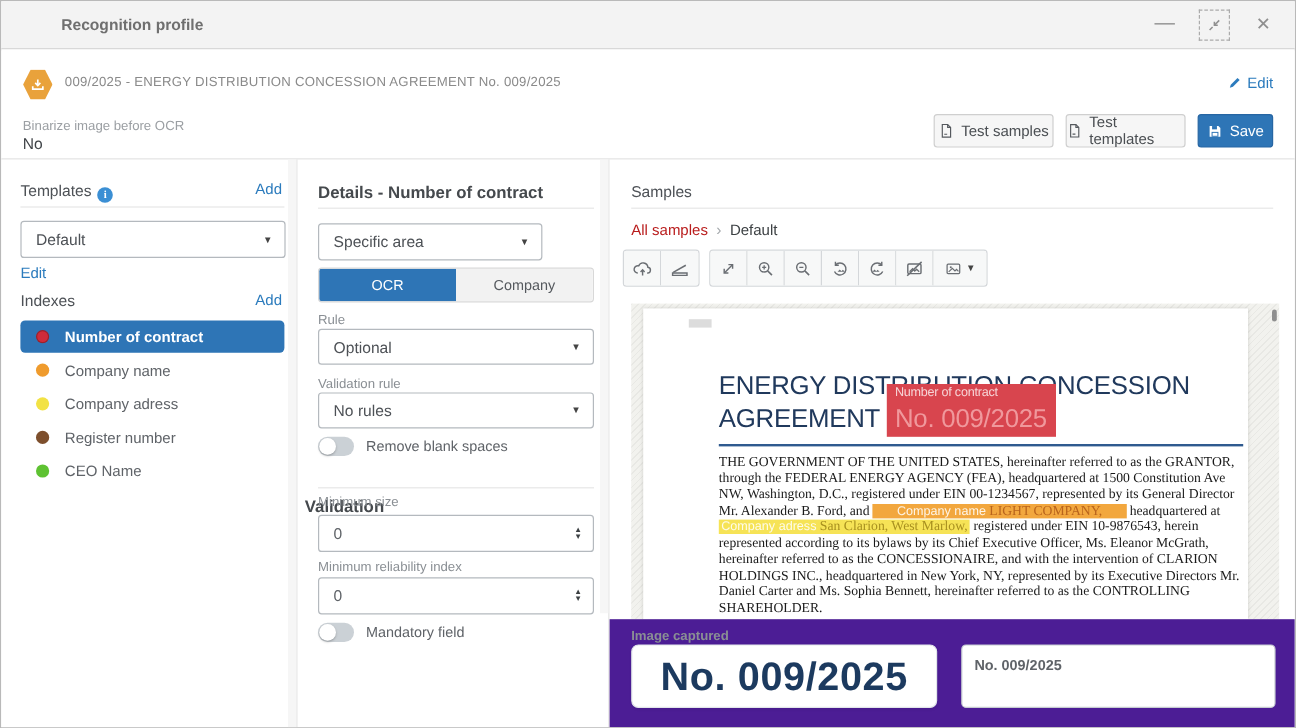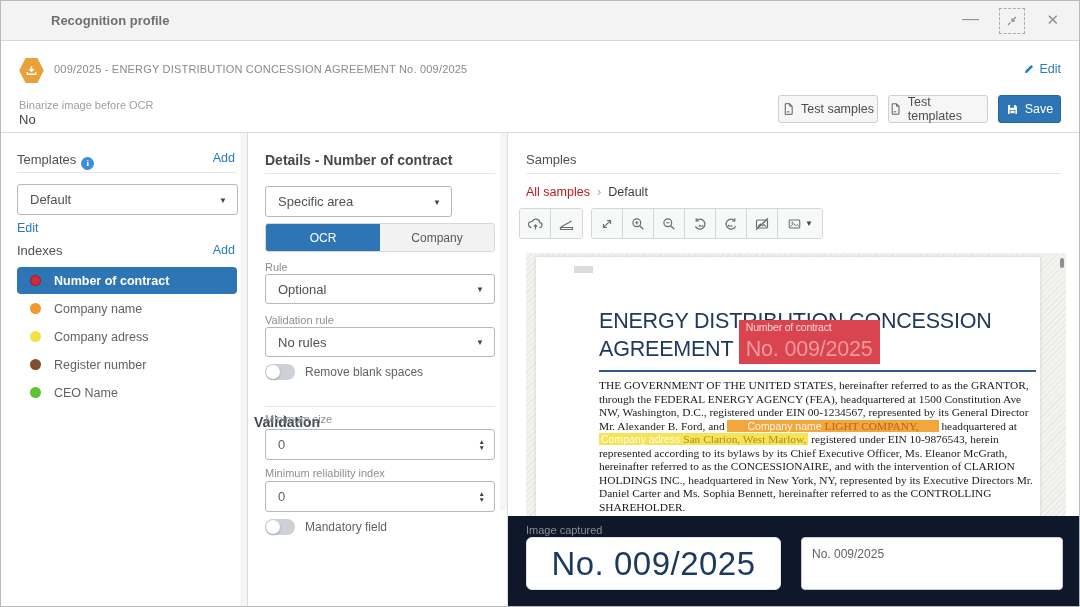--- a/index.html
+++ b/index.html
@@ -101,21 +101,21 @@
   .hl-red::before { content:""; position:absolute; left:0; right:0; top:-15px; height:15px; background:#d8454e; }
   .hl-red .hl-red-label { position:absolute; left:7px; top:-14px; font-size:10.5px; line-height:13px; color:#f7d4d6; white-space:nowrap; font-family:"Liberation Sans",sans-serif; }
   .doc-rule { position:absolute; left:63px; top:113px; width:437px; border-top:2px solid #2f5a8f; }
   .doc-body { position:absolute; left:63px; top:122px; width:443px; font-family:"Liberation Serif",serif; font-size:11.4px; line-height:13.5px; color:#1a1a1a; }
   .hl-orange { background:#f2a73e; padding:0 20px; }
   .hl-yellow { background:#f6e356; padding:0 2px; }
   .hl-label { font-family:"Liberation Sans",sans-serif; font-size:10.5px; color:rgba(255,255,255,.88); }
   .hl-under-orange { color:#b9641c; }
   .hl-under-yellow { color:#a8901f; }
 
-  .capture-bar { position:absolute; left:0; right:0; top:383px; bottom:0; background:#0f172a; }
+  .capture-bar { position:absolute; left:0; right:0; top:383px; bottom:0; background:#4c1d95;font-weight:bold; }
   .cap-label { position:absolute; top:8px; font-size:11px; color:#8a8f94; }
   .cap-box { position:absolute; top:21px; height:53px; background:#fff; }
   .img-captured-box { left:18px; width:255px; border:1px solid #e2e6ea; border-radius:6px; box-shadow:0 1px 2px rgba(0,0,0,.05);
     display:flex; align-items:center; justify-content:center; font-size:33px; color:#1c3a5f; letter-spacing:.5px; }
   .data-recognized-box { left:293px; width:262px; border:1px solid #c6cbd1; border-radius:4px; padding:9px 10px; font-size:12px; color:#5f6368; }
 </style>
 </head>
 <body>
 
 <div id="window">

